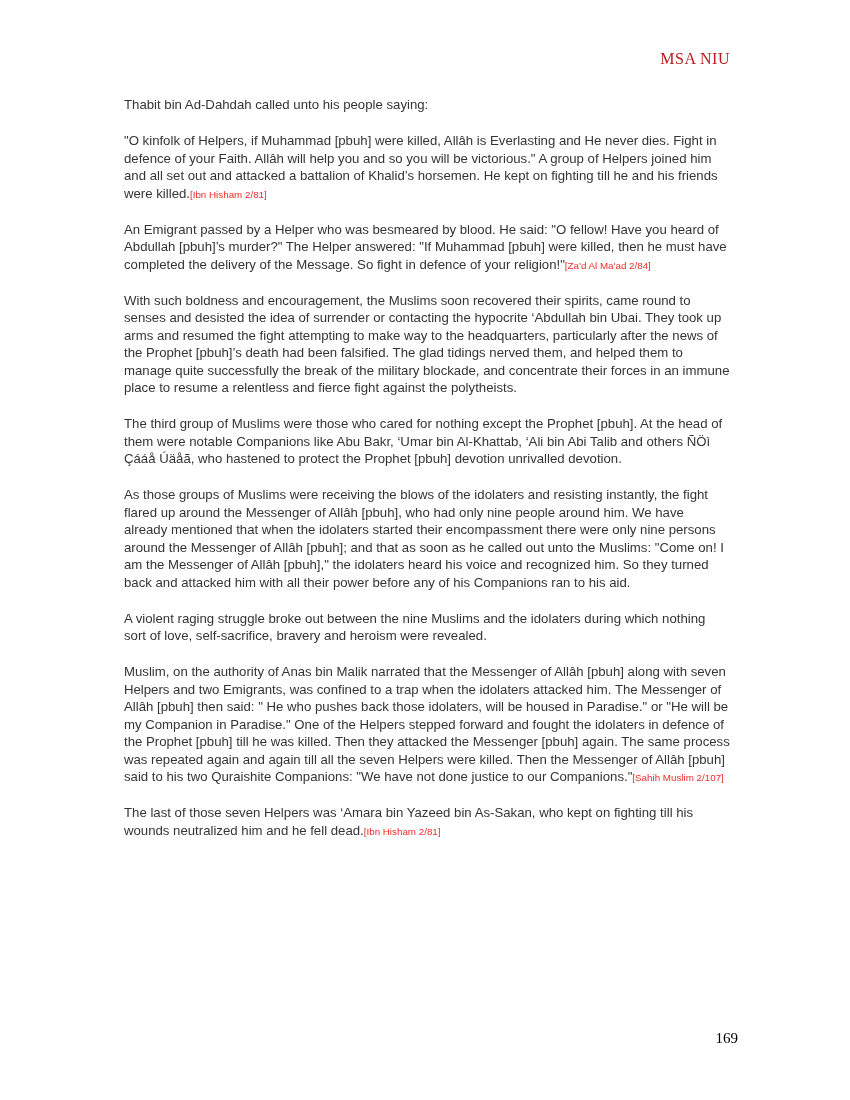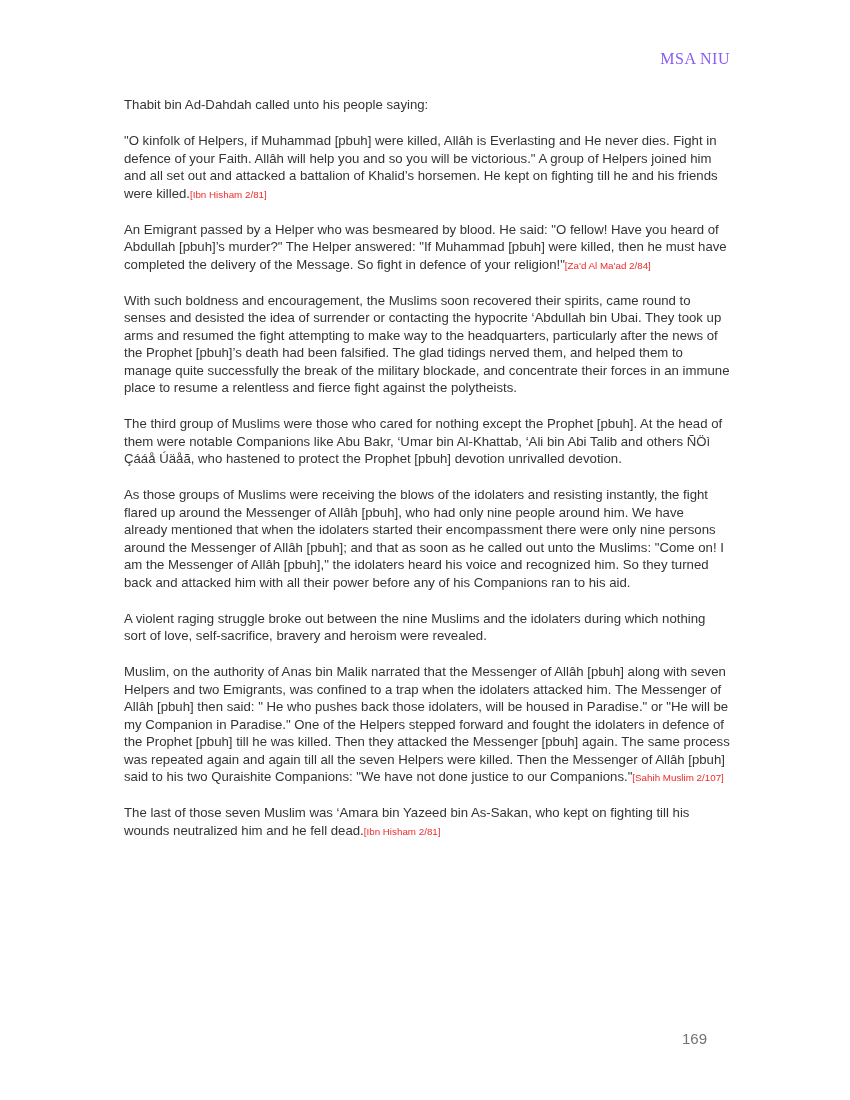--- a/index.html
+++ b/index.html
@@ -12,61 +12,61 @@
     overflow: hidden;
     font-family: "Liberation Sans", sans-serif;
   }
   .doc-header {
     position: absolute;
     top: 50px;
     right: 120px;
     font-family: "Liberation Serif", serif;
     font-size: 16px;
     letter-spacing: 0.5px;
-    color: #8b5cf6;
+    color: #b91c1c;
   }
   .doc-body {
     position: absolute;
     top: 96px;
     left: 124px;
     width: 606px;
     font-size: 13.2px;
     line-height: 17.5px;
     color: #343434;
   }
   .para { margin: 0 0 17.5px 0; }
   .cite {
     color: #ee2b2b;
     font-size: 9.8px;
     line-height: 17.5px;
     margin-top: 20px;
   }
   .doc-footer {
     position: absolute;
     top: 1030px;
-    right: 143px;
-    font-family: Liberation Sans, sans-serif;
+    right: 112px;
+    font-family: Liberation Serif, serif;
     font-size: 15px;
-    color: #737373;
+    color: #000000;
   }
 </style>
 </head>
 <body>
 
 <div class="page">
 
   <div class="doc-header">MSA NIU</div>
 
   <div class="doc-body">
     <p class="para"><span>Thabit bin Ad-Dahdah called unto his people saying:</span><span class="cite"></span></p>
     <p class="para"><span>"O kinfolk of Helpers, if Muhammad [pbuh] were killed, Allâh is Everlasting and He never dies. Fight in defence of your Faith. Allâh will help you and so you will be victorious." A group of Helpers joined him and all set out and attacked a battalion of Khalid’s horsemen. He kept on fighting till he and his friends were killed.</span><span class="cite">[Ibn Hisham 2/81]</span></p>
     <p class="para"><span>An Emigrant passed by a Helper who was besmeared by blood. He said: "O fellow! Have you heard of Abdullah [pbuh]’s murder?" The Helper answered: "If Muhammad [pbuh] were killed, then he must have completed the delivery of the Message. So fight in defence of your religion!"</span><span class="cite">[Za'd Al Ma'ad 2/84]</span></p>
     <p class="para"><span>With such boldness and encouragement, the Muslims soon recovered their spirits, came round to senses and desisted the idea of surrender or contacting the hypocrite ‘Abdullah bin Ubai. They took up arms and resumed the fight attempting to make way to the headquarters, particularly after the news of the Prophet [pbuh]’s death had been falsified. The glad tidings nerved them, and helped them to manage quite successfully the break of the military blockade, and concentrate their forces in an immune place to resume a relentless and fierce fight against the polytheists.</span><span class="cite"></span></p>
     <p class="para"><span>The third group of Muslims were those who cared for nothing except the Prophet [pbuh]. At the head of them were notable Companions like Abu Bakr, ‘Umar bin Al-Khattab, ‘Ali bin Abi Talib and others ÑÖì Çááå Úäåã, who hastened to protect the Prophet [pbuh] devotion unrivalled devotion.</span><span class="cite"></span></p>
     <p class="para"><span>As those groups of Muslims were receiving the blows of the idolaters and resisting instantly, the fight flared up around the Messenger of Allâh [pbuh], who had only nine people around him. We have already mentioned that when the idolaters started their encompassment there were only nine persons around the Messenger of Allâh [pbuh]; and that as soon as he called out unto the Muslims: "Come on! I am the Messenger of Allâh [pbuh]," the idolaters heard his voice and recognized him. So they turned back and attacked him with all their power before any of his Companions ran to his aid.</span><span class="cite"></span></p>
     <p class="para"><span>A violent raging struggle broke out between the nine Muslims and the idolaters during which nothing sort of love, self-sacrifice, bravery and heroism were revealed.</span><span class="cite"></span></p>
     <p class="para"><span>Muslim, on the authority of Anas bin Malik narrated that the Messenger of Allâh [pbuh] along with seven Helpers and two Emigrants, was confined to a trap when the idolaters attacked him. The Messenger of Allâh [pbuh] then said: " He who pushes back those idolaters, will be housed in Paradise." or "He will be my Companion in Paradise." One of the Helpers stepped forward and fought the idolaters in defence of the Prophet [pbuh] till he was killed. Then they attacked the Messenger [pbuh] again. The same process was repeated again and again till all the seven Helpers were killed. Then the Messenger of Allâh [pbuh] said to his two Quraishite Companions: "We have not done justice to our Companions."</span><span class="cite">[Sahih Muslim 2/107]</span></p>
-    <p class="para"><span>The last of those seven Muslim was ‘Amara bin Yazeed bin As-Sakan, who kept on fighting till his wounds neutralized him and he fell dead.</span><span class="cite">[Ibn Hisham 2/81]</span></p>
+    <p class="para"><span>The last of those seven Helpers was ‘Amara bin Yazeed bin As-Sakan, who kept on fighting till his wounds neutralized him and he fell dead.</span><span class="cite">[Ibn Hisham 2/81]</span></p>
   </div>
 
   <div class="doc-footer">169</div>
 
 </div>
 
 </body></html>

